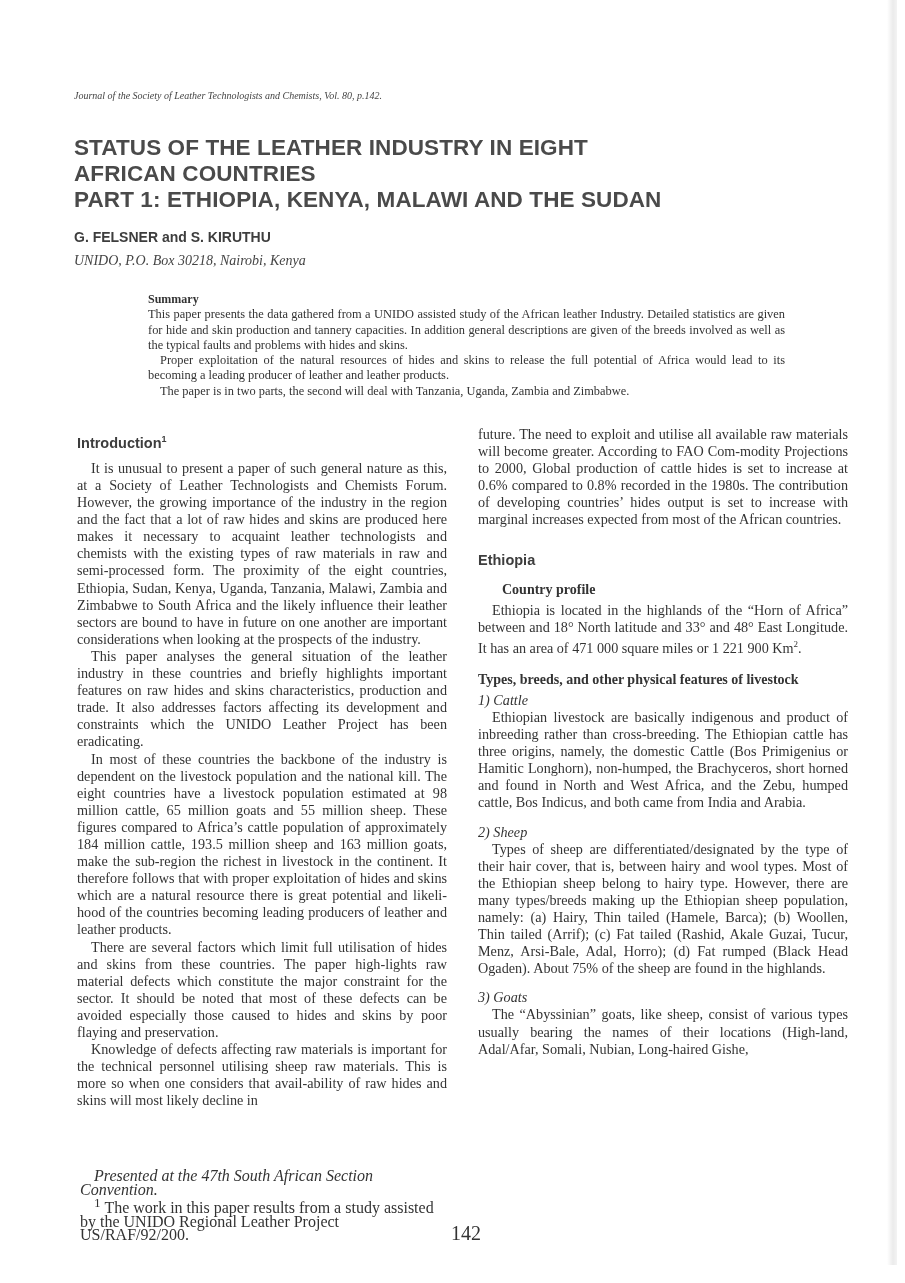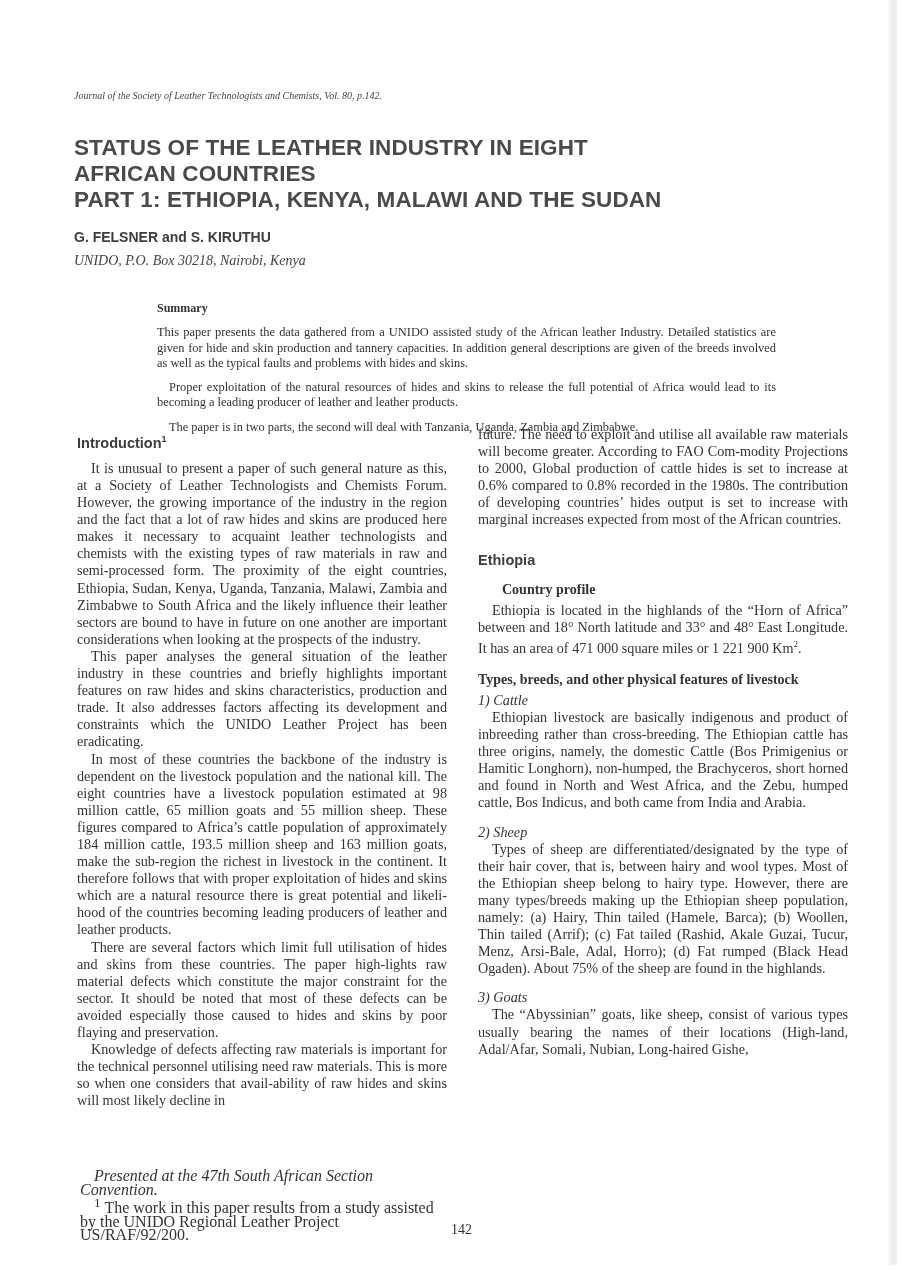--- a/index.html
+++ b/index.html
@@ -30,21 +30,21 @@
   }
   .affil {
     position: absolute; left: 74px; top: 253px;
     font-style: italic; font-size: 14px; color: #444;
   }
   .summary {
     position: absolute; left: 148px; top: 292px; width: 637px;
     font-size: 12.4px; line-height: 15.3px; color: #333; text-align: justify;
   }
   .summary .sum-head { font-weight: bold; font-size: 12px; }
-  .summary p { margin: 9px; }
+  .summary p { margin: 0; }
   .summary .indent { text-indent: 12px; }
   .col {
     position: absolute; top: 425px; width: 370px;
     font-size: 14.2px; line-height: 17.1px; color: #333; text-align: justify;
   }
   .col-left { left: 77px; }
   .col-right { left: 478px; }
   .col p { margin: 0; text-indent: 14px; }
   .sec-head {
     font-family: "Liberation Sans", "DejaVu Sans", sans-serif;
@@ -58,21 +58,21 @@
   .gap-sm { height: 12px; }
   .footnotes {
     position: absolute; left: 80px; top: 1169px; width: 370px;
     font-size: 16px; line-height: 13.5px; color: #333;
   }
   .footnotes p { margin: 0; }
   .footnotes .fn-ital { font-style: italic; text-indent: 14px; }
   .footnotes .fn-1 { text-indent: 14px; }
   .page-no {
     position: absolute; left: 451px; top: 1222px;
-    font-size: 14px; color: #333;
+    font-size: 20px; color: #333;
   }
 </style>
 </head>
 <body>
 
 <div class="edge-shadow"></div>
 
 <div class="journal-ref">Journal of the Society of Leather Technologists and Chemists, Vol. 80, p.142.</div>
 
 <div class="title">
@@ -90,21 +90,21 @@
   <p class="indent">Proper exploitation of the natural resources of hides and skins to release the full potential of Africa would lead to its becoming a leading producer of leather and leather products.</p>
   <p class="indent">The paper is in two parts, the second will deal with Tanzania, Uganda, Zambia and Zimbabwe.</p>
 </div>
 
 <div class="col col-left">
   <div class="sec-head"><span>Introduction</span><sup>1</sup></div>
   <p>It is unusual to present a paper of such general nature as this, at a Society of Leather Technologists and Chemists Forum. However, the growing importance of the industry in the region and the fact that a lot of raw hides and skins are produced here makes it necessary to acquaint leather technologists and chemists with the existing types of raw materials in raw and semi-processed form. The proximity of the eight countries, Ethiopia, Sudan, Kenya, Uganda, Tanzania, Malawi, Zambia and Zimbabwe to South Africa and the likely influence their leather sectors are bound to have in future on one another are important considerations when looking at the prospects of the industry.</p>
   <p>This paper analyses the general situation of the leather industry in these countries and briefly highlights important features on raw hides and skins characteristics, production and trade. It also addresses factors affecting its development and constraints which the UNIDO Leather Project has been eradicating.</p>
   <p>In most of these countries the backbone of the industry is dependent on the livestock population and the national kill. The eight countries have a livestock population estimated at 98 million cattle, 65 million goats and 55 million sheep. These figures compared to Africa’s cattle population of approximately 184 million cattle, 193.5 million sheep and 163 million goats, make the sub-region the richest in livestock in the continent. It therefore follows that with proper exploitation of hides and skins which are a natural resource there is great potential and likeli-hood of the countries becoming leading producers of leather and leather products.</p>
   <p>There are several factors which limit full utilisation of hides and skins from these countries. The paper high-lights raw material defects which constitute the major constraint for the sector. It should be noted that most of these defects can be avoided especially those caused to hides and skins by poor flaying and preservation.</p>
-  <p>Knowledge of defects affecting raw materials is important for the technical personnel utilising need raw materials. This is more so when one considers that avail-ability of raw hides and skins will most likely decline in</p>
+  <p>Knowledge of defects affecting raw materials is important for the technical personnel utilising sheep raw materials. This is more so when one considers that avail-ability of raw hides and skins will most likely decline in</p>
 </div>
 
 <div class="footnotes">
   <p class="fn-ital">Presented at the 47th South African Section Convention.</p>
   <p class="fn-1"><sup>1</sup><span> The work in this paper results from a study assisted by the UNIDO Regional Leather Project US/RAF/92/200.</span></p>
 </div>
 
 <div class="col col-right" style="top:426px;">
   <p style="text-indent:0">future. The need to exploit and utilise all available raw materials will become greater. According to FAO Com-modity Projections to 2000, Global production of cattle hides is set to increase at 0.6% compared to 0.8% recorded in the 1980s. The contribution of developing countries’ hides output is set to increase with marginal increases expected from most of the African countries.</p>
   <div class="gap"></div>

